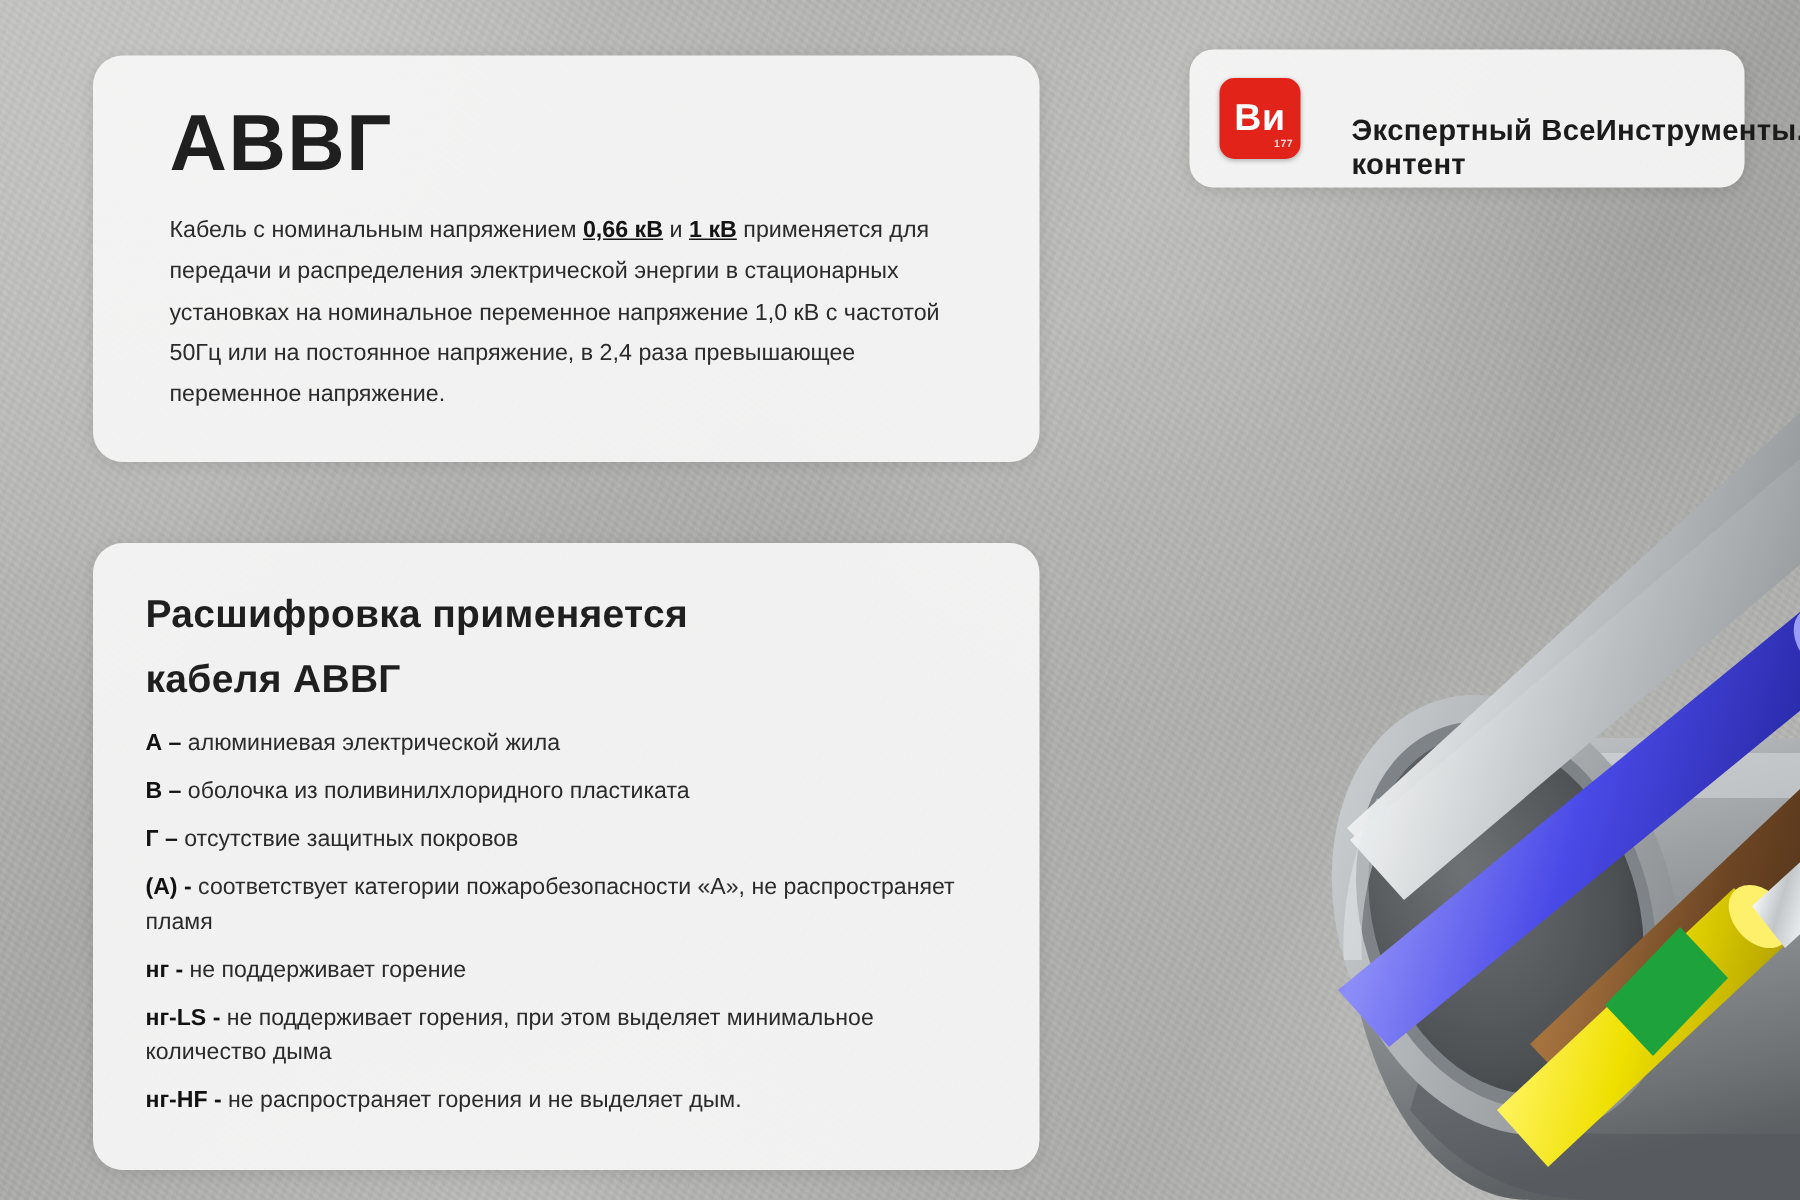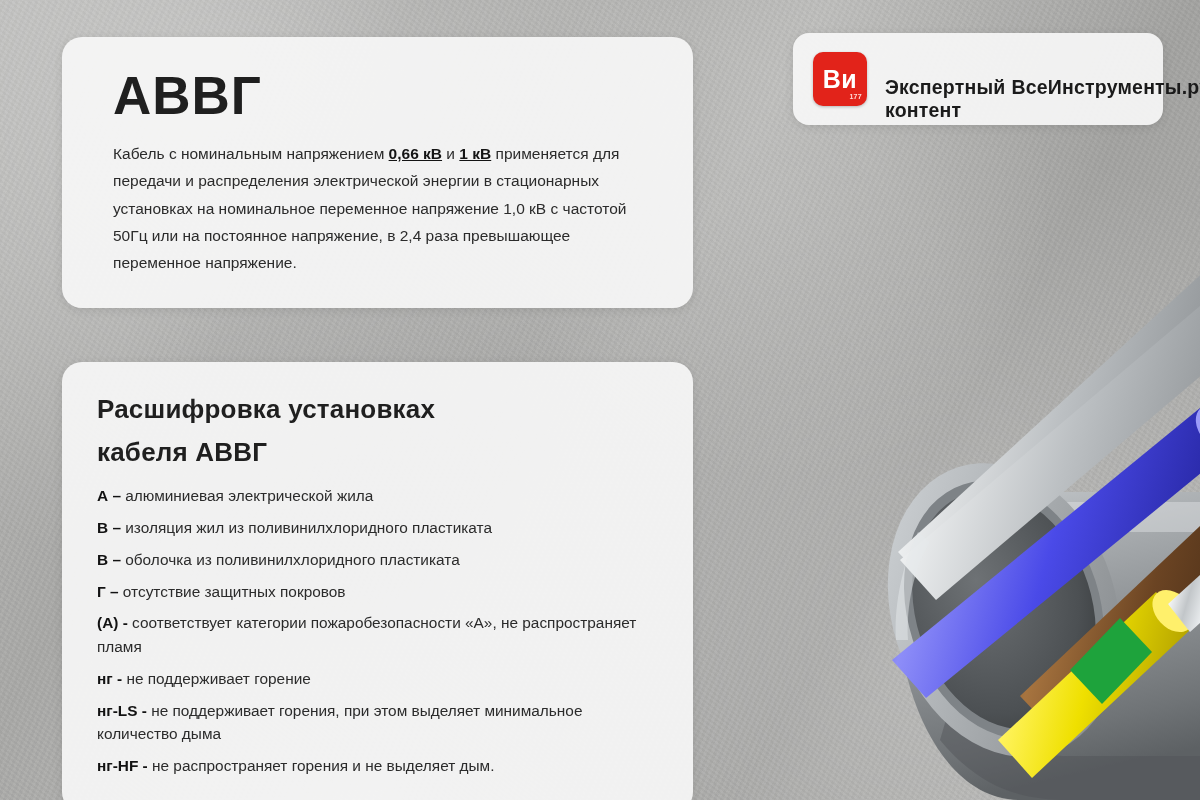--- a/index.html
+++ b/index.html
@@ -111,21 +111,21 @@
     position: absolute;
     left: 793px;
     top: 33px;
     width: 370px;
     height: 92px;
     background: rgba(246,246,246,0.93);
     border-radius: 16px;
     box-shadow: 0 2px 10px rgba(0,0,0,0.10);
     display: flex;
     align-items: center;
-    gap: 18px;
+    gap: 34px;
     padding: 0 20px;
     box-sizing: border-box;
     z-index: 4;
   }
   .brand-logo {
     width: 54px;
     height: 54px;
     border-radius: 10px;
     background: #e2231a;
     position: relative;
@@ -295,26 +295,25 @@
     </div>
   </div>
 
   <div class="card" id="card-intro">
     <h1 class="title-big">АВВГ</h1>
     <p class="intro-text"><span>Кабель с номинальным напряжением </span><b>0,66 кВ</b><span> и </span><b>1 кВ</b><span> применяется для передачи и распределения электрической энергии в стационарных установках на номинальное переменное напряжение 1,0 кВ с частотой 50Гц или на постоянное напряжение, в 2,4 раза превышающее переменное напряжение.</span></p>
   </div>
 
   <div class="card" id="card-decode">
     <div class="title-mid">
-      <div>Расшифровка установках</div>
+      <div>Расшифровка применяется</div>
       <div>кабеля АВВГ</div>
     </div>
     <ul class="decode-list">
         <li><b>А –</b><span> алюминиевая электрической жила</span></li>
-        <li><b>В –</b><span> изоляция жил из поливинилхлоридного пластиката</span></li>
         <li><b>В –</b><span> оболочка из поливинилхлоридного пластиката</span></li>
         <li><b>Г –</b><span> отсутствие защитных покровов</span></li>
         <li><b>(А) -</b><span> соответствует категории пожаробезопасности «А», не распространяет пламя</span></li>
         <li><b>нг -</b><span> не поддерживает горение</span></li>
         <li><b>нг-LS -</b><span> не поддерживает горения, при этом выделяет минимальное количество дыма</span></li>
         <li><b>нг-HF -</b><span> не распространяет горения и не выделяет дым.</span></li>
       </ul>
   </div>
 
 </div>

